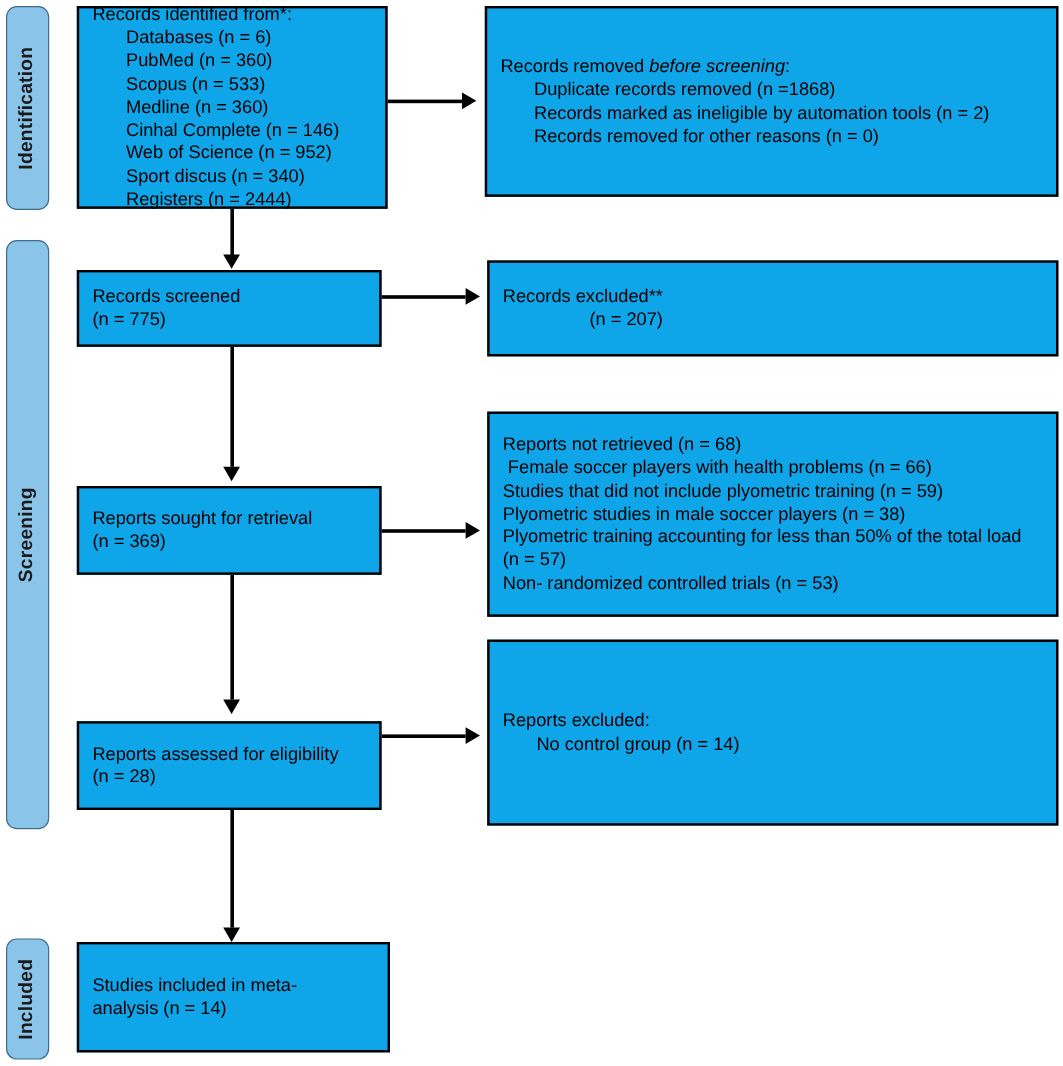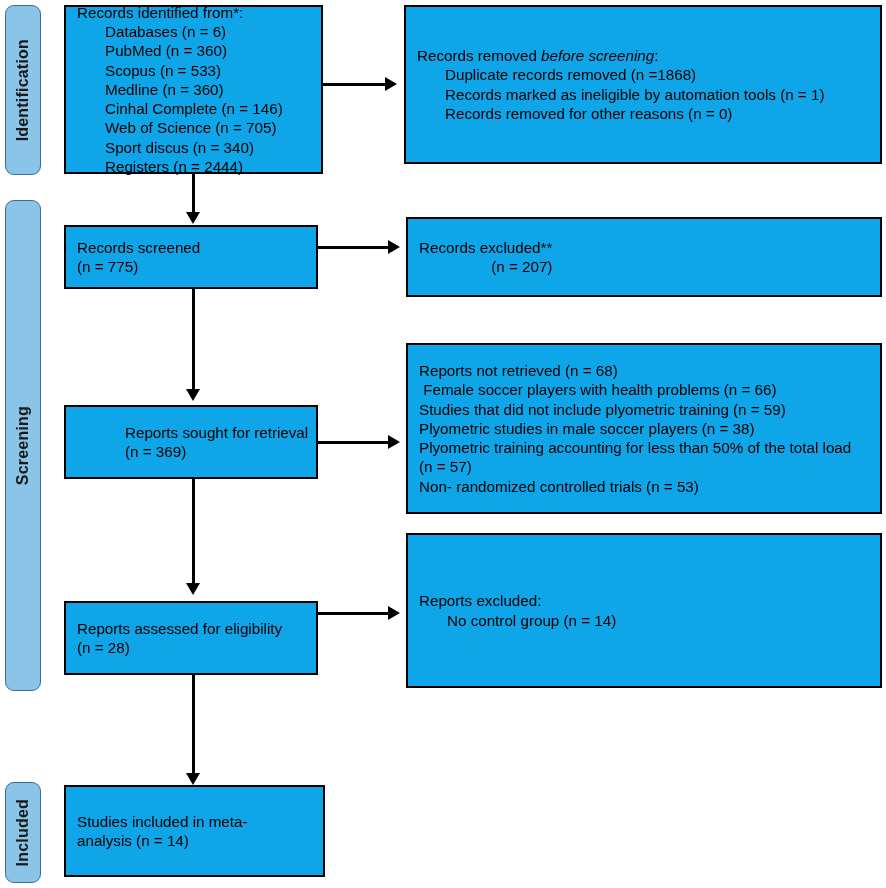--- a/index.html
+++ b/index.html
@@ -105,31 +105,31 @@
   </div>
 
   <div class="node" style="left:64px; top:5px; width:259px; height:169px;">
     <div class="node-text">
       <span class="ln">Records identified from*:</span>
       <span class="ln ind1">Databases (n = 6)</span>
       <span class="ln ind1">PubMed (n = 360)</span>
       <span class="ln ind1">Scopus (n = 533)</span>
       <span class="ln ind1">Medline (n = 360)</span>
       <span class="ln ind1">Cinhal Complete (n = 146)</span>
-      <span class="ln ind1">Web of Science (n = 705)</span>
+      <span class="ln ind1">Web of Science (n = 952)</span>
       <span class="ln ind1">Sport discus (n = 340)</span>
       <span class="ln ind1">Registers (n = 2444)</span>
     </div>
   </div>
 
   <div class="node" style="left:404px; top:5px; width:478px; height:159px;">
     <div class="node-text">
       <span class="ln"><span>Records removed </span><i>before screening</i><span>:</span></span>
       <span class="ln ind1">Duplicate records removed (n =1868)</span>
-      <span class="ln ind1">Records marked as ineligible by automation tools (n = 1)</span>
+      <span class="ln ind1">Records marked as ineligible by automation tools (n = 2)</span>
       <span class="ln ind1">Records removed for other reasons (n = 0)</span>
     </div>
   </div>
 
   <div class="hline" style="left:323px; top:83px; width:62px;"></div>
   <div class="arrow-right" style="left:385px; top:77px;"></div>
 
   <div class="vline" style="left:192px; top:174px; height:40px;"></div>
   <div class="arrow-down" style="left:185.75px; top:212px;"></div>
 
@@ -146,21 +146,21 @@
       <span class="ln">(n = 207)</span>
     </div>
   </div>
 
   <div class="hline" style="left:318px; top:246px; width:70px;"></div>
   <div class="arrow-right" style="left:388px; top:240px;"></div>
 
   <div class="vline" style="left:192px; top:289px; height:100px;"></div>
   <div class="arrow-down" style="left:185.75px; top:389px;"></div>
 
-  <div class="node" style="left:64px; top:405px; width:254px; height:74px;padding-left:48px;">
+  <div class="node" style="left:64px; top:405px; width:254px; height:74px;">
     <div class="node-text">
       <span class="ln">Reports sought for retrieval</span>
       <span class="ln">(n = 369)</span>
     </div>
   </div>
 
   <div class="node" style="left:406px; top:343px; width:476px; height:171px;">
     <div class="node-text">
       <span class="ln">Reports not retrieved (n = 68)</span>
       <span class="ln"> Female soccer players with health problems (n = 66)</span>

